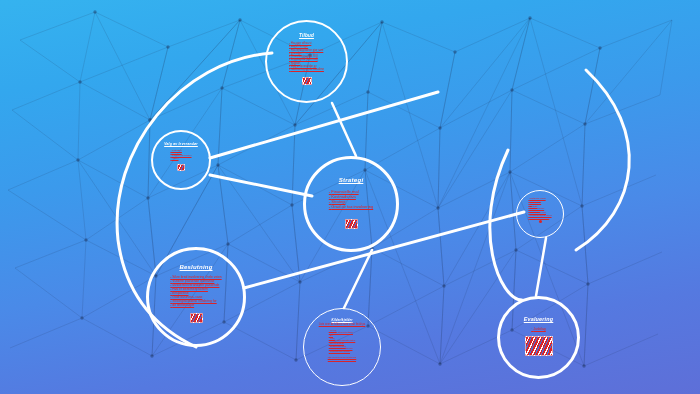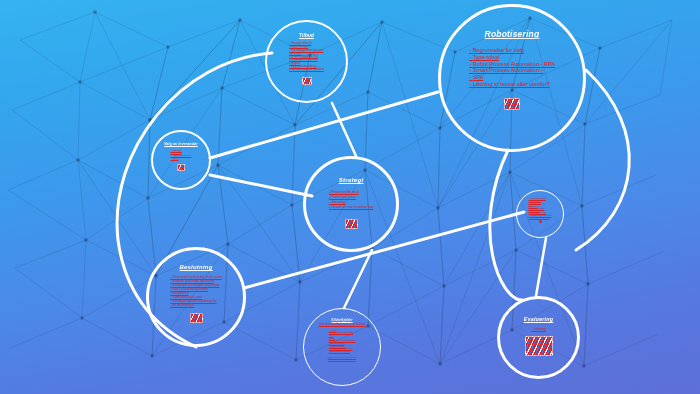--- a/index.html
+++ b/index.html
@@ -148,32 +148,20 @@
       <path d="M210,175 L312,196" stroke-width="3"></path>
       <path d="M332,103 L356,156" stroke-width="2.5"></path>
       <path d="M244,288 L524,212" stroke-width="3"></path>
       <path d="M508,150 C470,230 500,300 522,300" stroke-width="3"></path>
       <path d="M372,250 L344,308" stroke-width="2.5"></path>
       <path d="M586,70 C650,130 640,210 576,250" stroke-width="3"></path>
       <path d="M546,238 L536,296" stroke-width="2.5"></path>
     </g>
   </svg>
 
-  <div class="bubble" id="bub-robotisering">
-    <div class="b-title">Robotisering</div>
-    <ul class="b-list">
-      <li>Begrunnelse for valg</li>
-      <li>Type robot</li>
-      <li>Robot Process Automation - RPA</li>
-      <li>Smart Process Automation –</li>
-      <li style="list-style:none">SPA</li>
-      <li>Løsning in house eller utenfor?</li>
-    </ul>
-    <div class="stamp" style="width:14px;height:10px;margin-top:10px;"></div>
-  </div>
 
   <div class="bubble thin" id="bub-tilbud">
     <div class="b-title">Tilbud</div>
     <ul class="b-list">
       <li>Hva gjør vi/hva vi</li>
       <li>ønsker/trenger</li>
       <li>Hva leverandøren gjør som</li>
       <li>vi ønsker</li>
       <li>Prisen/kostnad på ROI</li>
       <li>Leveringstid (1-6 mnd)</li>

